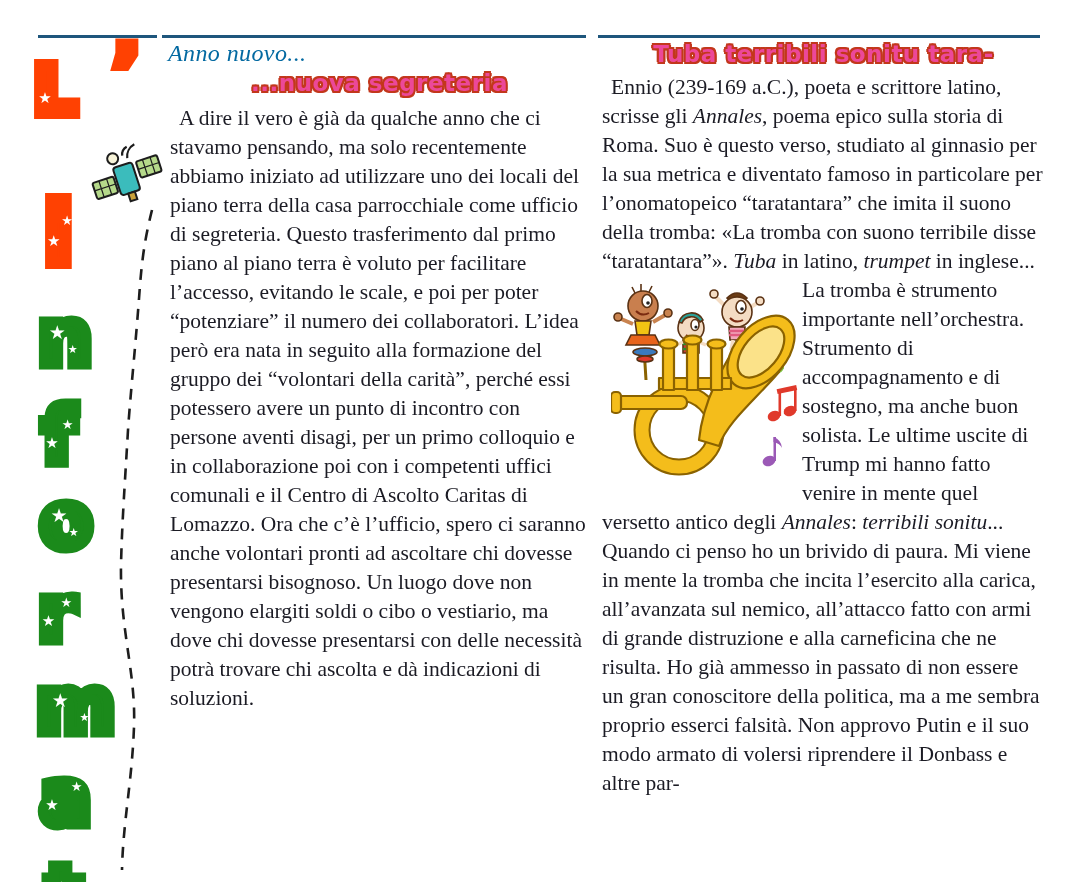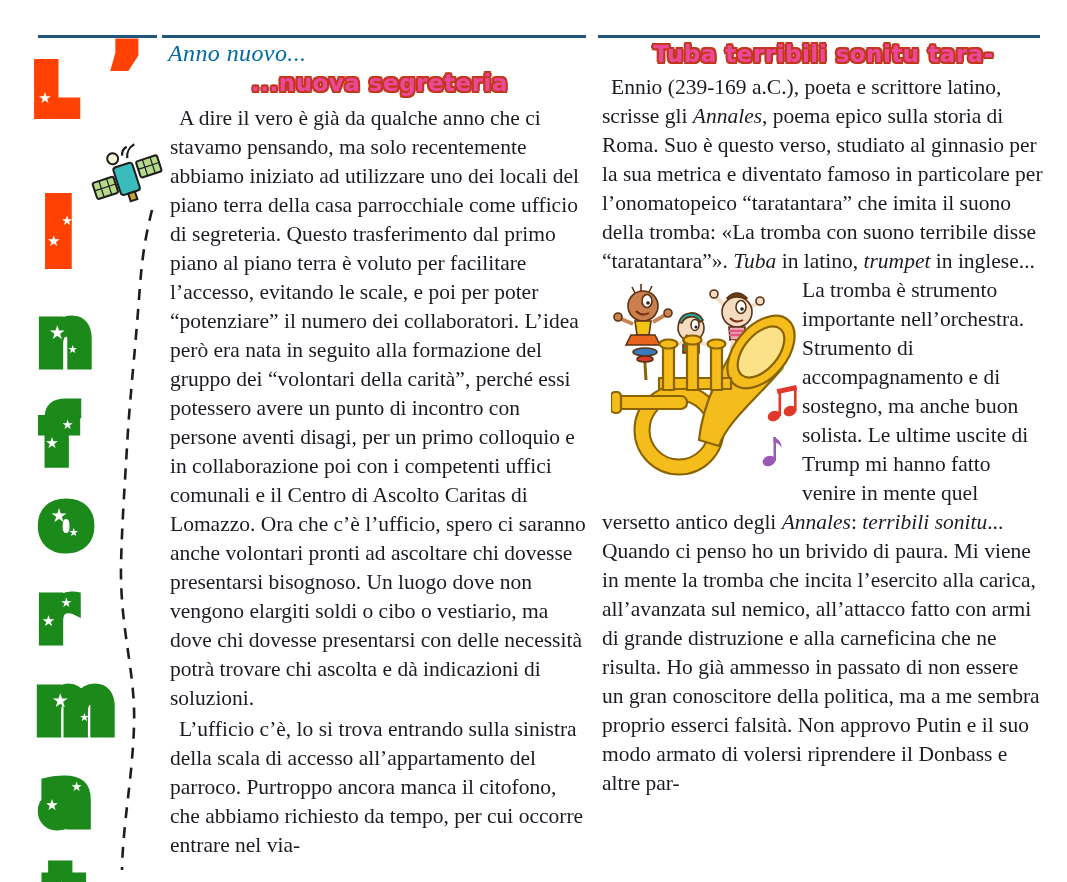--- a/index.html
+++ b/index.html
@@ -92,21 +92,20 @@
   <span class="deco-letter green l5">o</span>
   <span class="deco-letter green l6">r</span>
   <span class="deco-letter green l7">m</span>
   <span class="deco-letter green l8">a</span>
   <span class="deco-letter green l9">t</span>
 
   <section class="col col-left">
     <div class="kicker">Anno nuovo...</div>
     <h1 class="headline">...nuova segreteria</h1>
     <p class="body-p">A dire il vero è già da qualche anno che ci stavamo pensando, ma solo recentemente abbiamo iniziato ad utilizzare uno dei locali del piano terra della casa parrocchiale come ufficio di segreteria. Questo trasferimento dal primo piano al piano terra è voluto per facilitare l’accesso, evitando le scale, e poi per poter “potenziare” il numero dei collaboratori. L’idea però era nata in seguito alla formazione del gruppo dei “volontari della carità”, perché essi potessero avere un punto di incontro con persone aventi disagi, per un primo colloquio e in collaborazione poi con i competenti uffici comunali e il Centro di Ascolto Caritas di Lomazzo. Ora che c’è l’ufficio, spero ci saranno anche volontari pronti ad ascoltare chi dovesse presentarsi bisognoso. Un luogo dove non vengono elargiti soldi o cibo o vestiario, ma dove chi dovesse presentarsi con delle necessità potrà trovare chi ascolta e dà indicazioni di soluzioni.</p>
-    <p class="body-p">L’ufficio c’è, lo si trova entrando sulla sinistra della scala di accesso all’appartamento del parroco. Purtroppo ancora manca il citofono, che abbiamo richiesto da tempo, per cui occorre entrare nel via-</p>
   </section>
 
   <section class="col col-right">
     <h1 class="headline"><span>Tuba terribili sonitu tara-</span><br>
       </h1>
     <p class="body-p">
       <span><span>Ennio (239-169 a.C.), poeta e scrittore latino, scrisse gli </span><i>Annales</i><span>, poema epico sulla storia di Roma. Suo è questo verso, studiato al ginnasio per la sua metrica e diventato famoso in particolare per l’onomatopeico “taratantara” che imita il suono della tromba: «La tromba con suono terribile disse “taratantara”». </span><i>Tuba</i><span> in latino, </span></span><span class="figure-float">
         <svg width="188" height="198" viewBox="0 0 188 198">
 
           <g>

